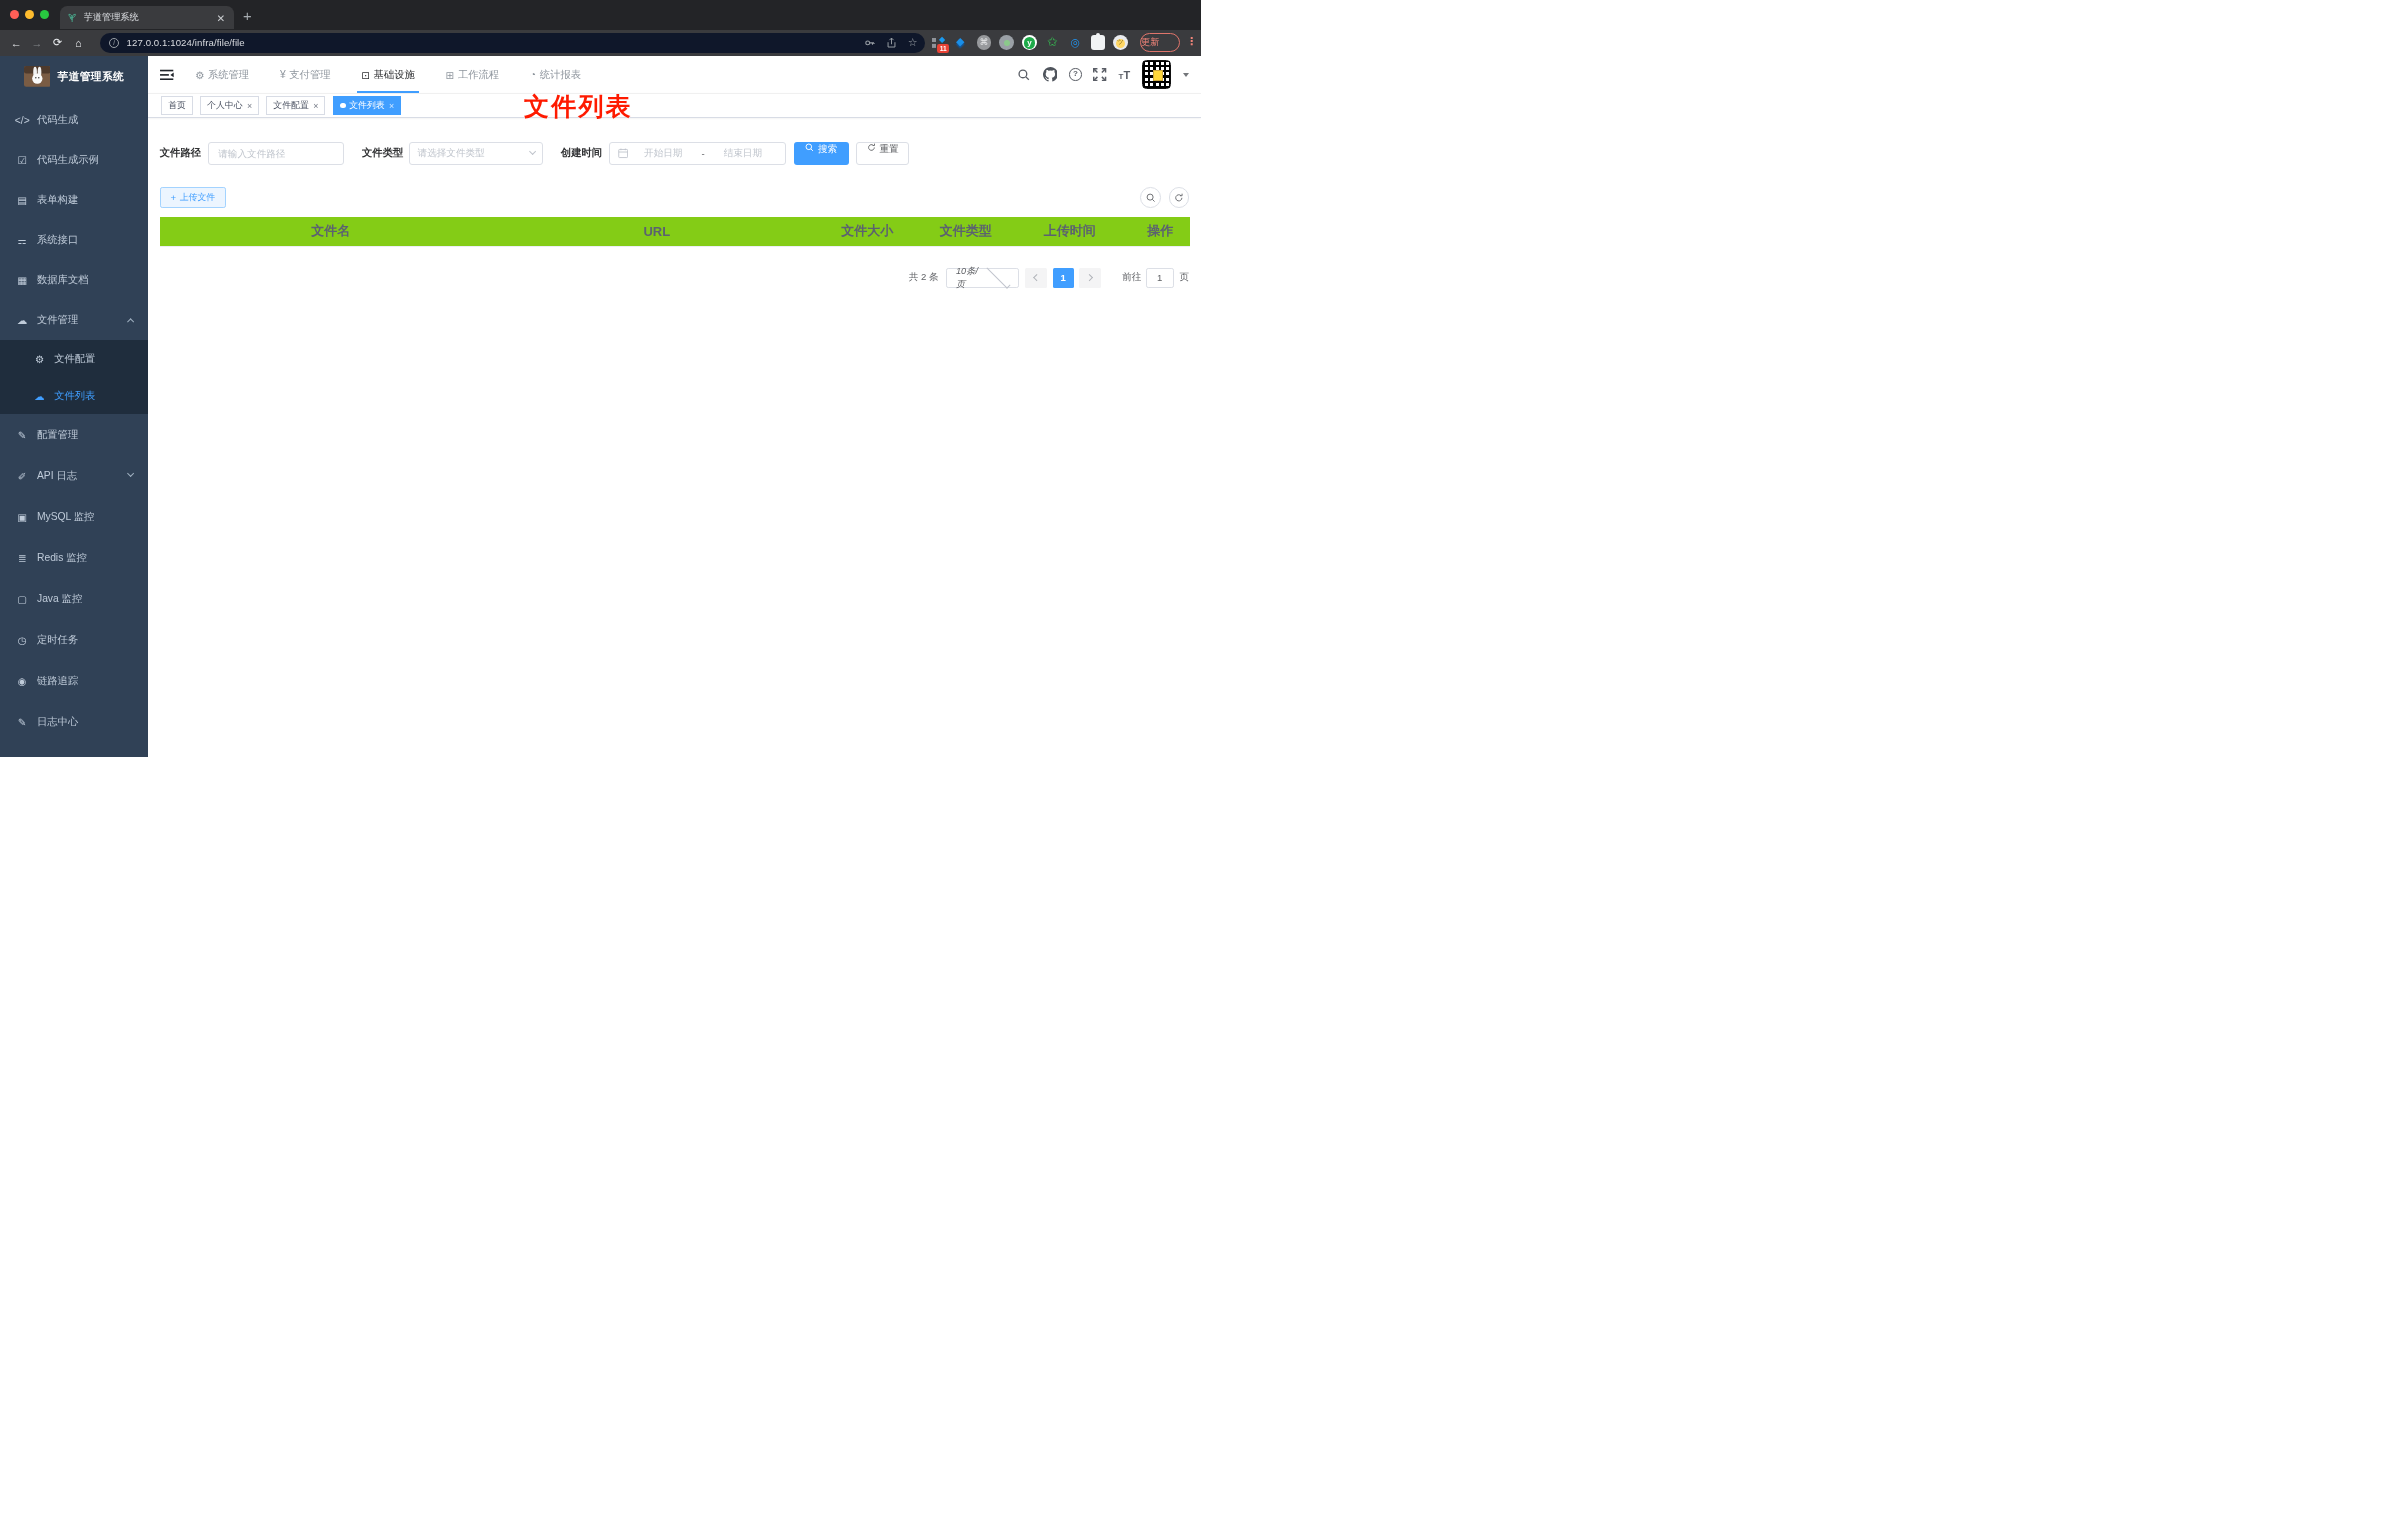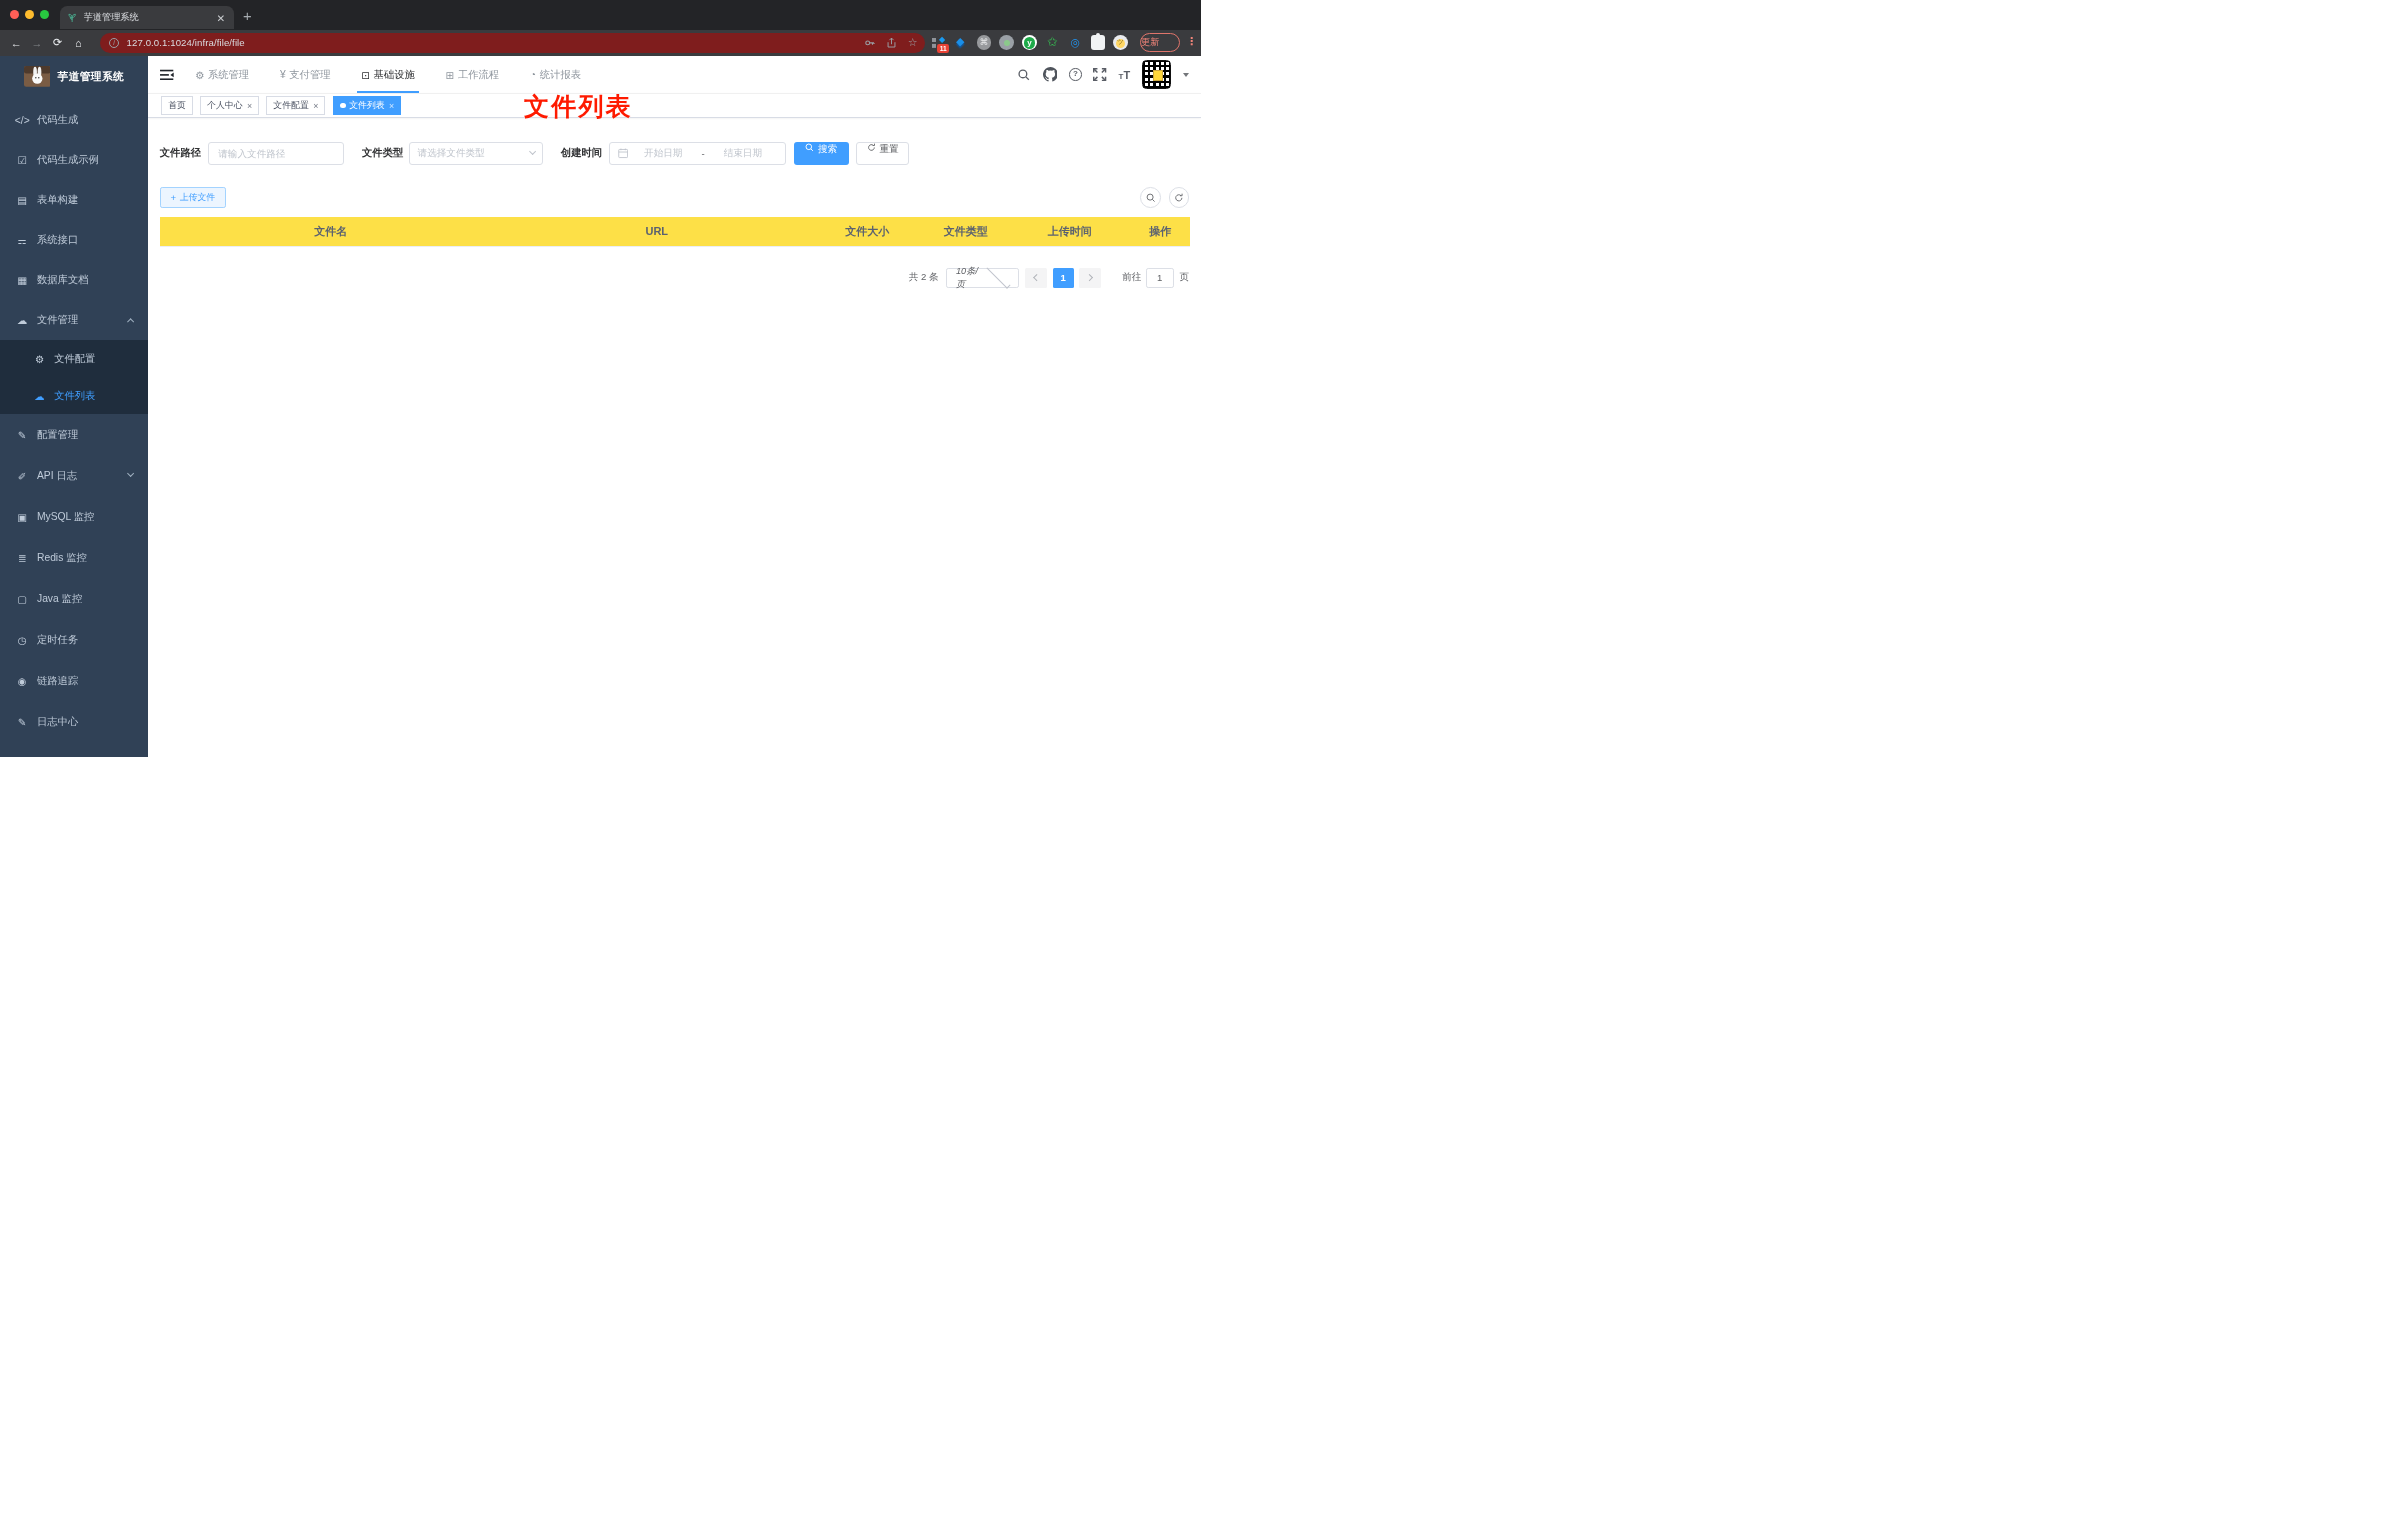--- a/index.html
+++ b/index.html
@@ -16,21 +16,21 @@
   .tab { position:absolute; left:60px; top:5.9px; width:174px; height:23.6px; background:#3a3b3e;
          border-radius:7.4px 7.4px 0 0; display:flex; align-items:center; padding:0 7.4px; }
   .tab .title { color:#dfe1e5; font-size:9.2px; margin-left:5.9px; flex:1; white-space:nowrap; overflow:hidden; }
   .tab .close { color:#c7cacd; font-size:10.3px; width:11.8px; text-align:center; cursor:default; }
   .newtab { position:absolute; left:243px; top:7.4px; color:#a6abb0; font-size:14.8px; line-height:19px; }
 
   #toolbar { position:absolute; left:0; top:29.5px; width:1201px; height:26.6px; background:#3a3b3e;
              display:flex; align-items:center; }
   .navbtn { width:20.7px; text-align:center; font-size:11px; color:#e8eaed; }
   .navbtn.disabled { color:#84878b; }
-  #omnibox { position:absolute; left:100px; top:3px; width:825px; height:20.7px; background:#7f1d1d;
+  #omnibox { position:absolute; left:100px; top:3px; width:825px; height:20.7px; background:#0f172a;
              border-radius:10.3px; display:flex; align-items:center; color:#e8eaed; }
   #omnibox .info { width:10.3px; height:10.3px; border:0.7px solid #9aa0a6; border-radius:50%; color:#9aa0a6;
                    font-size:6.6px; line-height:8.9px; text-align:center; margin:0 7.4px 0 8.9px; font-style:italic; }
   #omnibox .url { font-size:9.6px; color:#dadce0; letter-spacing:0.1px; }
   #omnibox .right-icons { position:absolute; right:7.4px; display:flex; align-items:center; gap:10.3px; color:#9aa0a6; }
   #omnibox .right-icons svg { display:block; }
   .star { color:#9aa0a6; font-size:11px; }
   #extensions { position:absolute; left:931px; top:3px; height:20.7px; display:flex; align-items:center; gap:8px; }
   .ext { width:14.8px; height:14.8px; position:relative; display:inline-block; }
   .ext-badge::before { content:""; position:absolute; left:0.7px; top:2.2px; width:4.4px; height:4.4px; background:#8f9399;
@@ -135,21 +135,21 @@
 
   #action-row { display:flex; align-items:center; height:20.7px; margin-bottom:8.9px; }
   #upload-btn { height:20.7px; padding:0 9.6px; border:0.7px solid #a3d3ff; background:#ecf5ff; color:var(--accent);
                 border-radius:2.2px; font-size:8.9px; display:inline-flex; align-items:center; gap:3.7px; cursor:pointer; }
   #upload-btn .plus { font-size:9.6px; }
   #action-row .spacer { flex:1; }
   .circle-btn { width:20.7px; height:20.7px; border:0.7px solid #dcdfe6; border-radius:50%; background:#fff;
                 display:inline-flex; align-items:center; justify-content:center; color:#606266; margin-left:7.4px; cursor:pointer; }
 
   table { width:1030px; border-collapse:collapse; table-layout:fixed; }
-  th { height:29.5px; background:#fde047; color:#5b6270; font-size:11px; font-weight:bold; border-bottom:0.7px solid #ebeef5; }
+  th { height:29.5px; background:#84cc16; color:#5b6270; font-size:13px; font-weight:bold; border-bottom:0.7px solid #ebeef5; }
   td { text-align:center; color:#606266; font-size:9.6px; border-bottom:0.7px solid #ebeef5; padding:9.6px 7.4px;
        line-height:16px; word-break:break-all; }
   .del { color:var(--accent); cursor:pointer; display:inline-flex; align-items:center; gap:2.2px; text-decoration:none; }
 
   #pagination { display:flex; align-items:center; justify-content:flex-end; margin-top:20.7px; font-size:9.6px; color:#606266; }
   #page-size { width:73px; height:20.7px; border:0.7px solid #dcdfe6; border-radius:2.2px; margin-left:7.4px;
                display:flex; align-items:center; padding:0 5.9px 0 8.9px;font-style:italic; }
   #page-size span { flex:1; font-size:9.2px; color:#606266; }
   .pg-btn { width:22px; height:20.7px; background:#f4f4f5; border-radius:1.5px; margin-left:5.9px; display:inline-flex;
             align-items:center; justify-content:center; color:#b7bbc2; cursor:pointer; }

